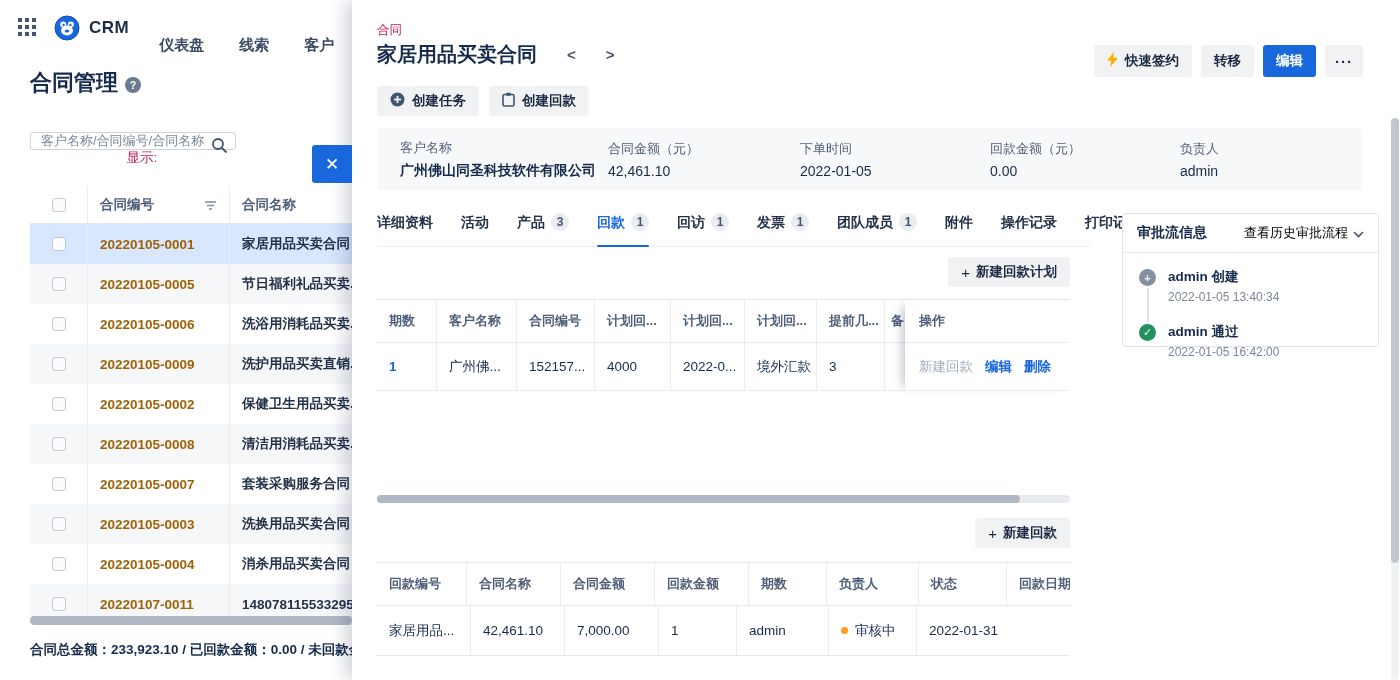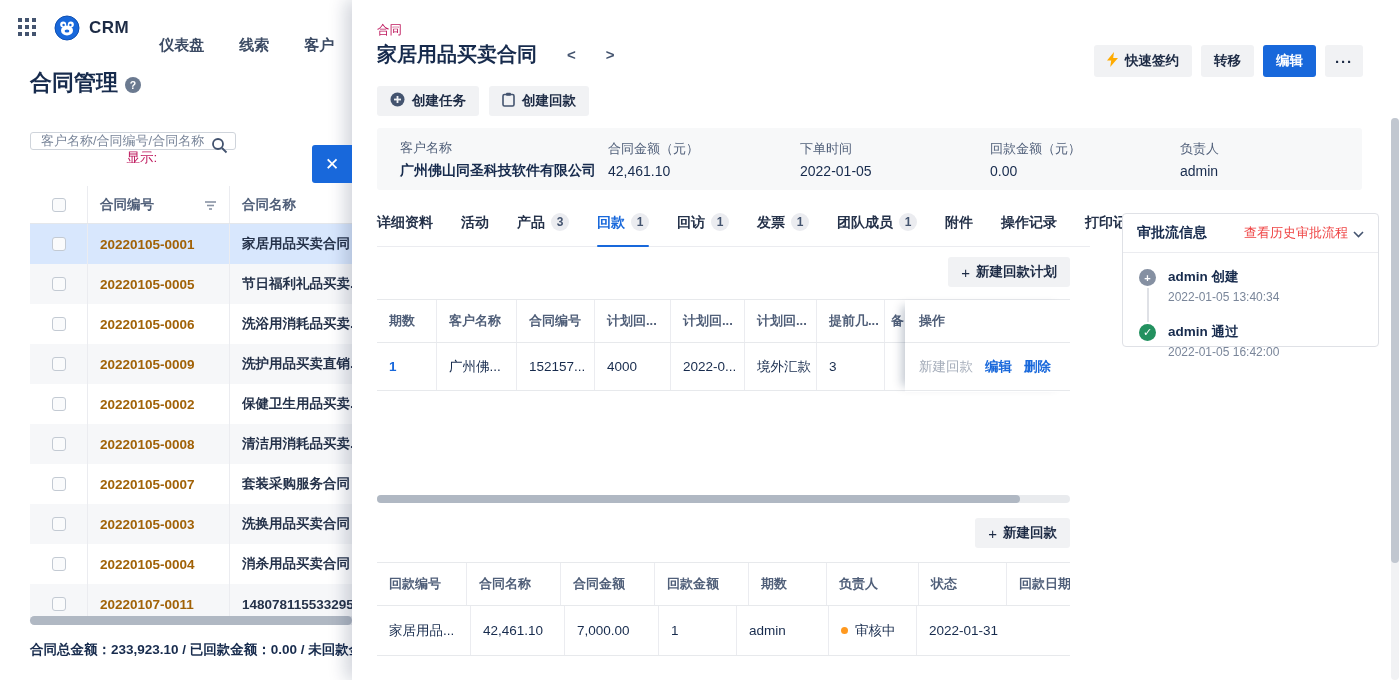--- a/index.html
+++ b/index.html
@@ -97,21 +97,21 @@
   .fixed-col .fc-b { height:48px; border-bottom:1px solid #e7e9ec; display:flex; align-items:center; gap:12px; padding-left:14px; font-size:13.5px; }
   .op-disabled { color:#a5adba; cursor:default; }
   .status-dot { width:7px; height:7px; border-radius:50%; background:#ff991f; display:inline-block; margin-right:7px; }
 
   .hscroll2 { position:absolute; left:25px; top:495px; width:693px; height:8px; border-radius:4px; background:#e9ebee; cursor:pointer; }
   .hscroll2 .thumb { position:absolute; left:0; top:0; width:643px; height:8px; border-radius:4px; background:#b0b8c3; }
 
   .approval { position:absolute; left:753px; top:213px; width:257px; height:134px; border:1px solid #dfe1e6; border-radius:4px; background:#fff;margin-left:17px; }
   .ap-head { height:39px; display:flex; align-items:center; justify-content:space-between; padding:0 14px; border-bottom:1px solid #ebecf0; }
   .ap-title { font-size:14px; font-weight:700; color:#172b4d; }
-  .ap-link { display:flex; align-items:center; gap:5px; font-size:13px; color:#ef4444; cursor:pointer;justify-content:flex-end; }
+  .ap-link { display:flex; align-items:center; gap:5px; font-size:13px; color:#000000; cursor:pointer;justify-content:flex-end; }
   .steps { padding:15px 16px 0 16px; position:relative; }
   .step { display:flex; gap:12px; margin-bottom:19px; position:relative; }
   .step-ic { width:17px; height:17px; border-radius:50%; color:#fff; font-size:11px; font-weight:700; display:flex; align-items:center; justify-content:center; flex:none; margin-top:1px; z-index:1; }
   .step-ic.create { background:#8590a2; }
   .step-ic.ok { background:#23915f; }
   .step-line { position:absolute; left:8px; top:20px; width:1.5px; height:34px; background:#dfe1e6; }
   .step-user { font-size:13.5px; font-weight:600; color:#172b4d; }
   .step-time { font-size:12px; color:#7a869a; margin-top:4px; }
 
   .vscroll { position:absolute; right:1px; top:118px; width:8px; height:562px; border-radius:4px; background:#f1f2f4; cursor:pointer; }

